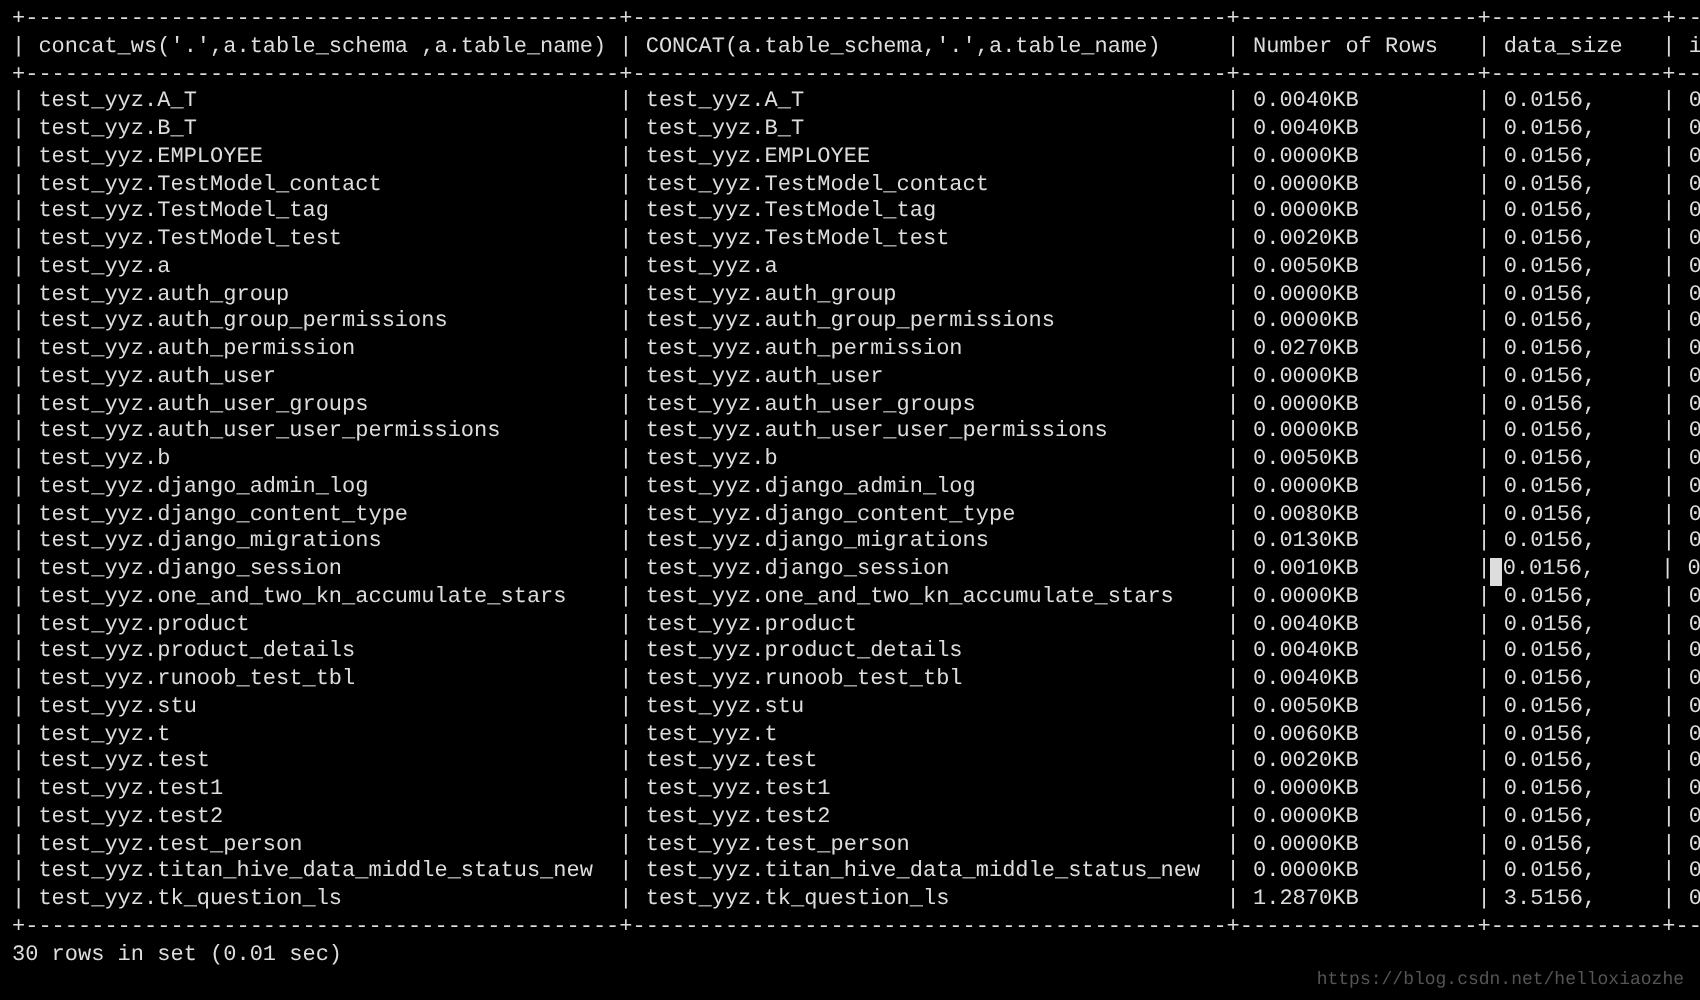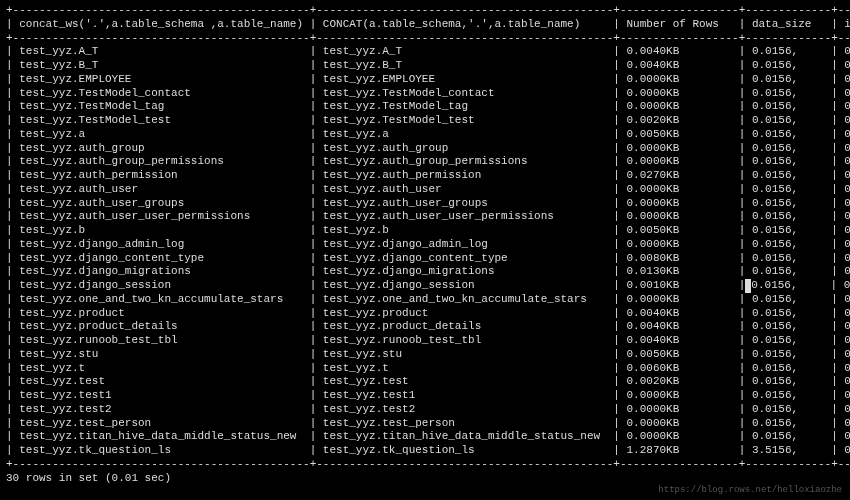--- a/index.html
+++ b/index.html
@@ -29,13 +29,13 @@
     display: inline-block;
     width: 6px;
     background: #ddd;
     color: #000;
   }
 </style>
 </head>
 <body>
 
 <div class="term" id="term"><div>+---------------------------------------------+---------------------------------------------+------------------+-------------+--------------+-----------+</div><div>| concat_ws('.',a.table_schema ,a.table_name) | CONCAT(a.table_schema,'.',a.table_name)     | Number of Rows   | data_size   | index_size   | Total     |</div><div>+---------------------------------------------+---------------------------------------------+------------------+-------------+--------------+-----------+</div><div>| test_yyz.A_T                                | test_yyz.A_T                                | 0.0040KB         | 0.0156,     | 0.0000M      | 0.0156M   |</div><div>| test_yyz.B_T                                | test_yyz.B_T                                | 0.0040KB         | 0.0156,     | 0.0000M      | 0.0156M   |</div><div>| test_yyz.EMPLOYEE                           | test_yyz.EMPLOYEE                           | 0.0000KB         | 0.0156,     | 0.0000M      | 0.0156M   |</div><div>| test_yyz.TestModel_contact                  | test_yyz.TestModel_contact                  | 0.0000KB         | 0.0156,     | 0.0000M      | 0.0156M   |</div><div>| test_yyz.TestModel_tag                      | test_yyz.TestModel_tag                      | 0.0000KB         | 0.0156,     | 0.0156M      | 0.0313M   |</div><div>| test_yyz.TestModel_test                     | test_yyz.TestModel_test                     | 0.0020KB         | 0.0156,     | 0.0000M      | 0.0156M   |</div><div>| test_yyz.a                                  | test_yyz.a                                  | 0.0050KB         | 0.0156,     | 0.0000M      | 0.0156M   |</div><div>| test_yyz.auth_group                         | test_yyz.auth_group                         | 0.0000KB         | 0.0156,     | 0.0156M      | 0.0313M   |</div><div>| test_yyz.auth_group_permissions             | test_yyz.auth_group_permissions             | 0.0000KB         | 0.0156,     | 0.0313M      | 0.0469M   |</div><div>| test_yyz.auth_permission                    | test_yyz.auth_permission                    | 0.0270KB         | 0.0156,     | 0.0156M      | 0.0313M   |</div><div>| test_yyz.auth_user                          | test_yyz.auth_user                          | 0.0000KB         | 0.0156,     | 0.0156M      | 0.0313M   |</div><div>| test_yyz.auth_user_groups                   | test_yyz.auth_user_groups                   | 0.0000KB         | 0.0156,     | 0.0313M      | 0.0469M   |</div><div>| test_yyz.auth_user_user_permissions         | test_yyz.auth_user_user_permissions         | 0.0000KB         | 0.0156,     | 0.0313M      | 0.0469M   |</div><div>| test_yyz.b                                  | test_yyz.b                                  | 0.0050KB         | 0.0156,     | 0.0000M      | 0.0156M   |</div><div>| test_yyz.django_admin_log                   | test_yyz.django_admin_log                   | 0.0000KB         | 0.0156,     | 0.0313M      | 0.0469M   |</div><div>| test_yyz.django_content_type                | test_yyz.django_content_type                | 0.0080KB         | 0.0156,     | 0.0156M      | 0.0313M   |</div><div>| test_yyz.django_migrations                  | test_yyz.django_migrations                  | 0.0130KB         | 0.0156,     | 0.0000M      | 0.0156M   |</div><div>| test_yyz.django_session                     | test_yyz.django_session                     | 0.0010KB         |<span class="cursor"> </span>0.0156,     | 0.0156M      | 0.0313M   |</div><div>| test_yyz.one_and_two_kn_accumulate_stars    | test_yyz.one_and_two_kn_accumulate_stars    | 0.0000KB         | 0.0156,     | 0.1094M      | 0.1250M   |</div><div>| test_yyz.product                            | test_yyz.product                            | 0.0040KB         | 0.0156,     | 0.0000M      | 0.0156M   |</div><div>| test_yyz.product_details                    | test_yyz.product_details                    | 0.0040KB         | 0.0156,     | 0.0000M      | 0.0156M   |</div><div>| test_yyz.runoob_test_tbl                    | test_yyz.runoob_test_tbl                    | 0.0040KB         | 0.0156,     | 0.0000M      | 0.0156M   |</div><div>| test_yyz.stu                                | test_yyz.stu                                | 0.0050KB         | 0.0156,     | 0.0156M      | 0.0313M   |</div><div>| test_yyz.t                                  | test_yyz.t                                  | 0.0060KB         | 0.0156,     | 0.0000M      | 0.0156M   |</div><div>| test_yyz.test                               | test_yyz.test                               | 0.0020KB         | 0.0156,     | 0.0000M      | 0.0156M   |</div><div>| test_yyz.test1                              | test_yyz.test1                              | 0.0000KB         | 0.0156,     | 0.0000M      | 0.0156M   |</div><div>| test_yyz.test2                              | test_yyz.test2                              | 0.0000KB         | 0.0156,     | 0.0000M      | 0.0156M   |</div><div>| test_yyz.test_person                        | test_yyz.test_person                        | 0.0000KB         | 0.0156,     | 0.0000M      | 0.0156M   |</div><div>| test_yyz.titan_hive_data_middle_status_new  | test_yyz.titan_hive_data_middle_status_new  | 0.0000KB         | 0.0156,     | 0.0156M      | 0.0313M   |</div><div>| test_yyz.tk_question_ls                     | test_yyz.tk_question_ls                     | 1.2870KB         | 3.5156,     | 0.9531M      | 4.4688M   |</div><div>+---------------------------------------------+---------------------------------------------+------------------+-------------+--------------+-----------+</div><div>30 rows in set (0.01 sec)</div></div>
-<div class="watermark">https://blog.rows.net/helloxiaozhe</div>
+<div class="watermark">https://blog.csdn.net/helloxiaozhe</div>
 
 </body></html>

